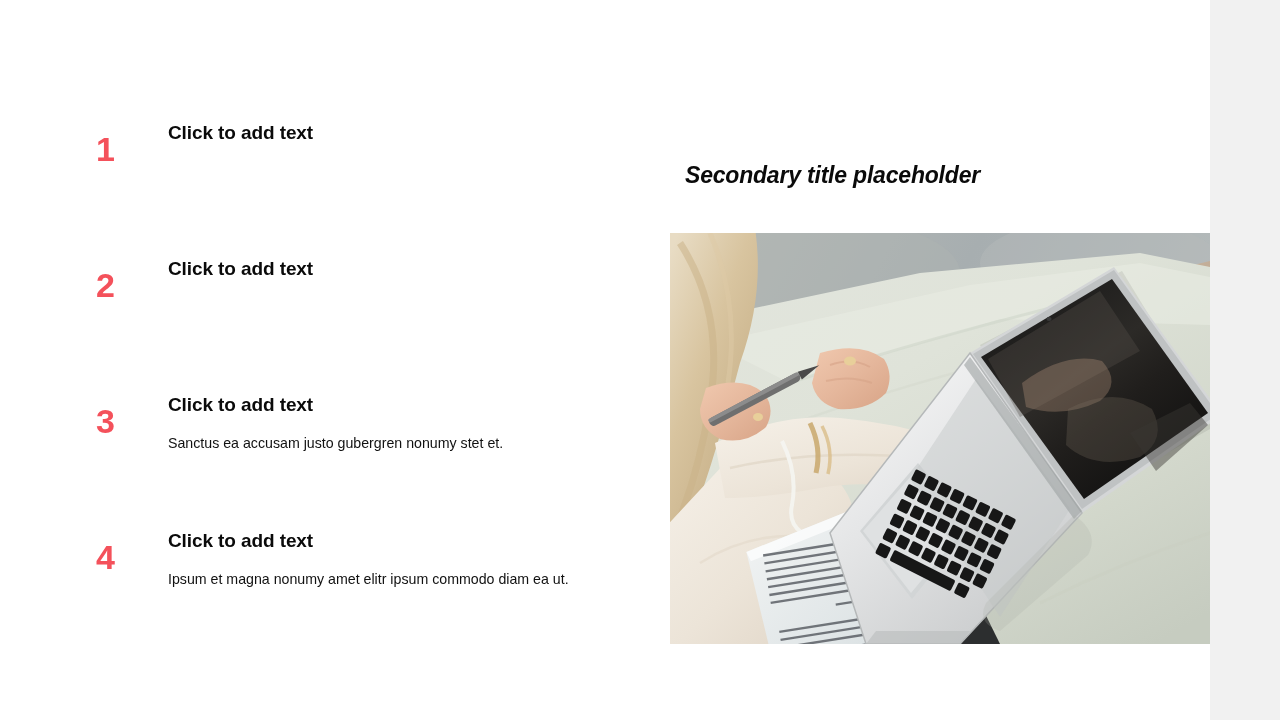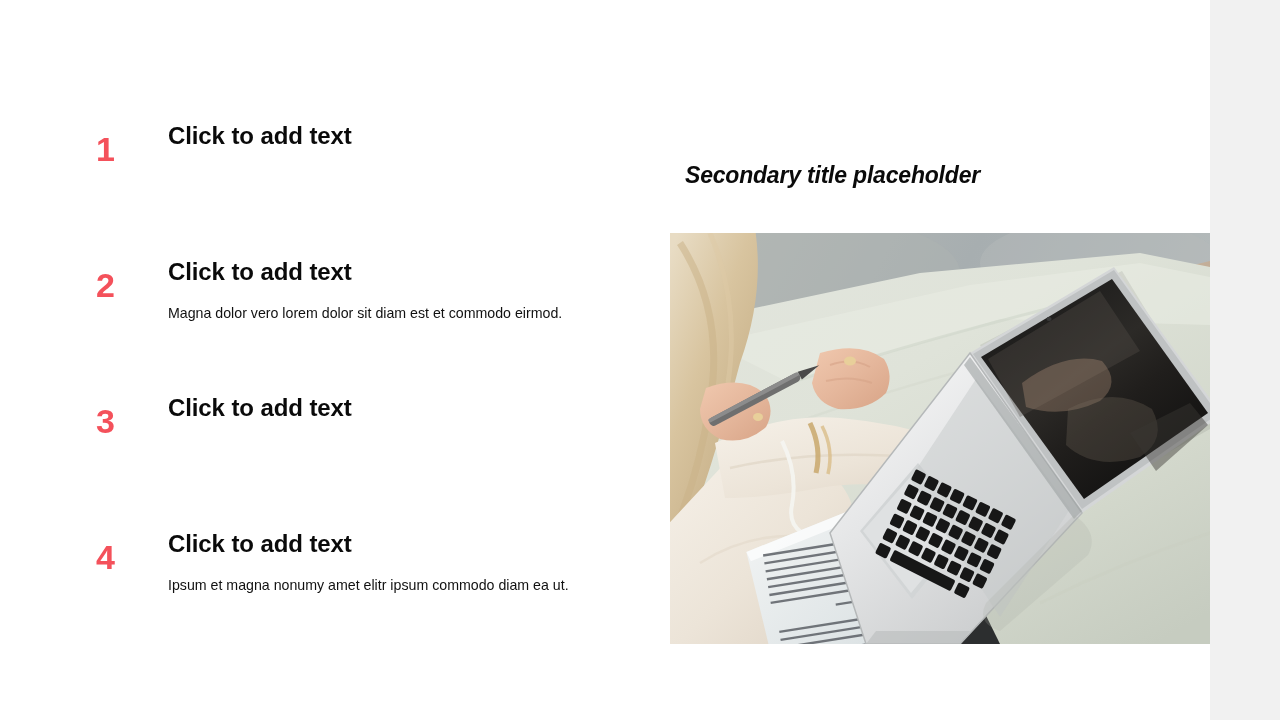--- a/index.html
+++ b/index.html
@@ -64,21 +64,21 @@
     letter-spacing: -0.5px;
   }
 
   .item-body {
     flex: 1 1 auto;
     padding-left: 0;
   }
 
   .item-title {
     margin: 0;
-    font-size: 24px;
+    font-size: 19px;
     font-weight: bold;
     color: #0a0a0a;
     line-height: 1.2;
     letter-spacing: -0.1px;
   }
 
   .item-desc {
     margin: 17px 0 0 0;
     font-size: 14.2px;
     font-weight: normal;
@@ -135,28 +135,28 @@
         <div class="num">1</div>
         <div class="item-body">
           <h3 class="item-title">Click to add text</h3>
         </div>
       </div>
 
       <div class="list-item item-2">
         <div class="num">2</div>
         <div class="item-body">
           <h3 class="item-title">Click to add text</h3>
-          <p class="item-desc">Magna dolor vero lorem dolor sit diam est et commodo eirmod.</p>
         </div>
       </div>
 
       <div class="list-item item-3">
         <div class="num">3</div>
         <div class="item-body">
           <h3 class="item-title">Click to add text</h3>
+          <p class="item-desc">Sanctus ea accusam justo gubergren nonumy stet et.</p>
         </div>
       </div>
 
       <div class="list-item item-4">
         <div class="num">4</div>
         <div class="item-body">
           <h3 class="item-title">Click to add text</h3>
           <p class="item-desc">Ipsum et magna nonumy amet elitr ipsum commodo diam ea ut.</p>
         </div>
       </div>

